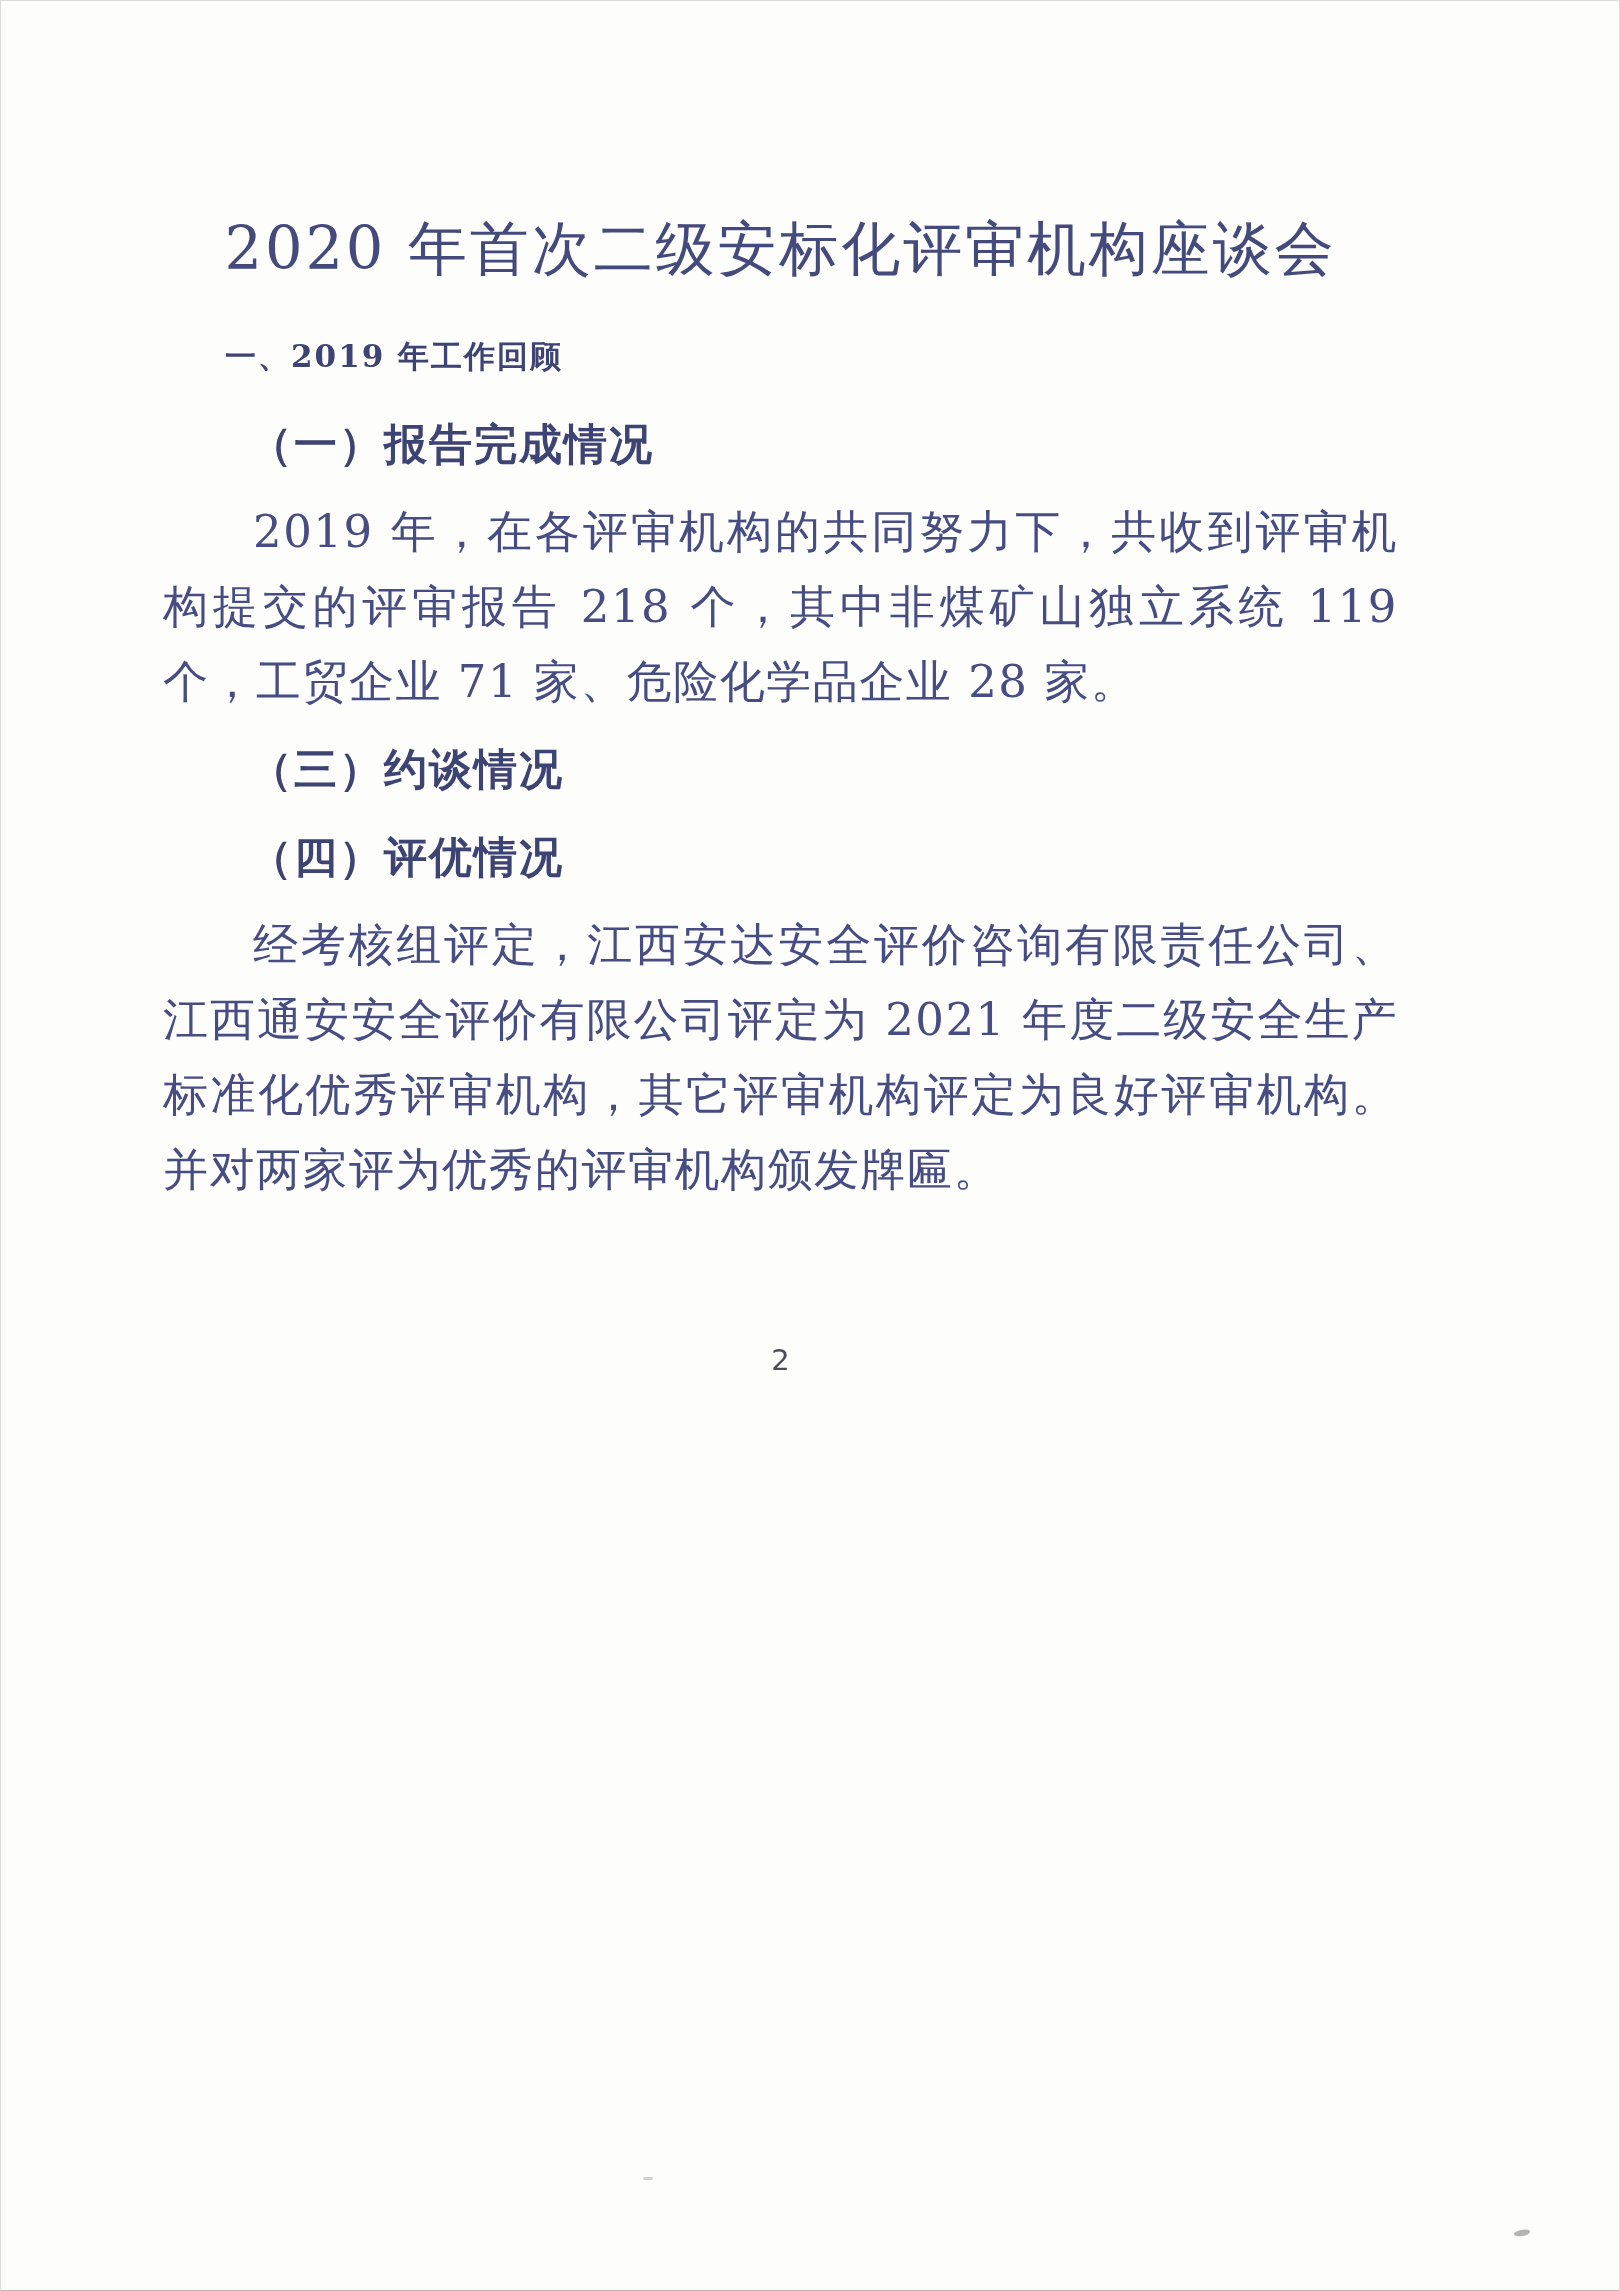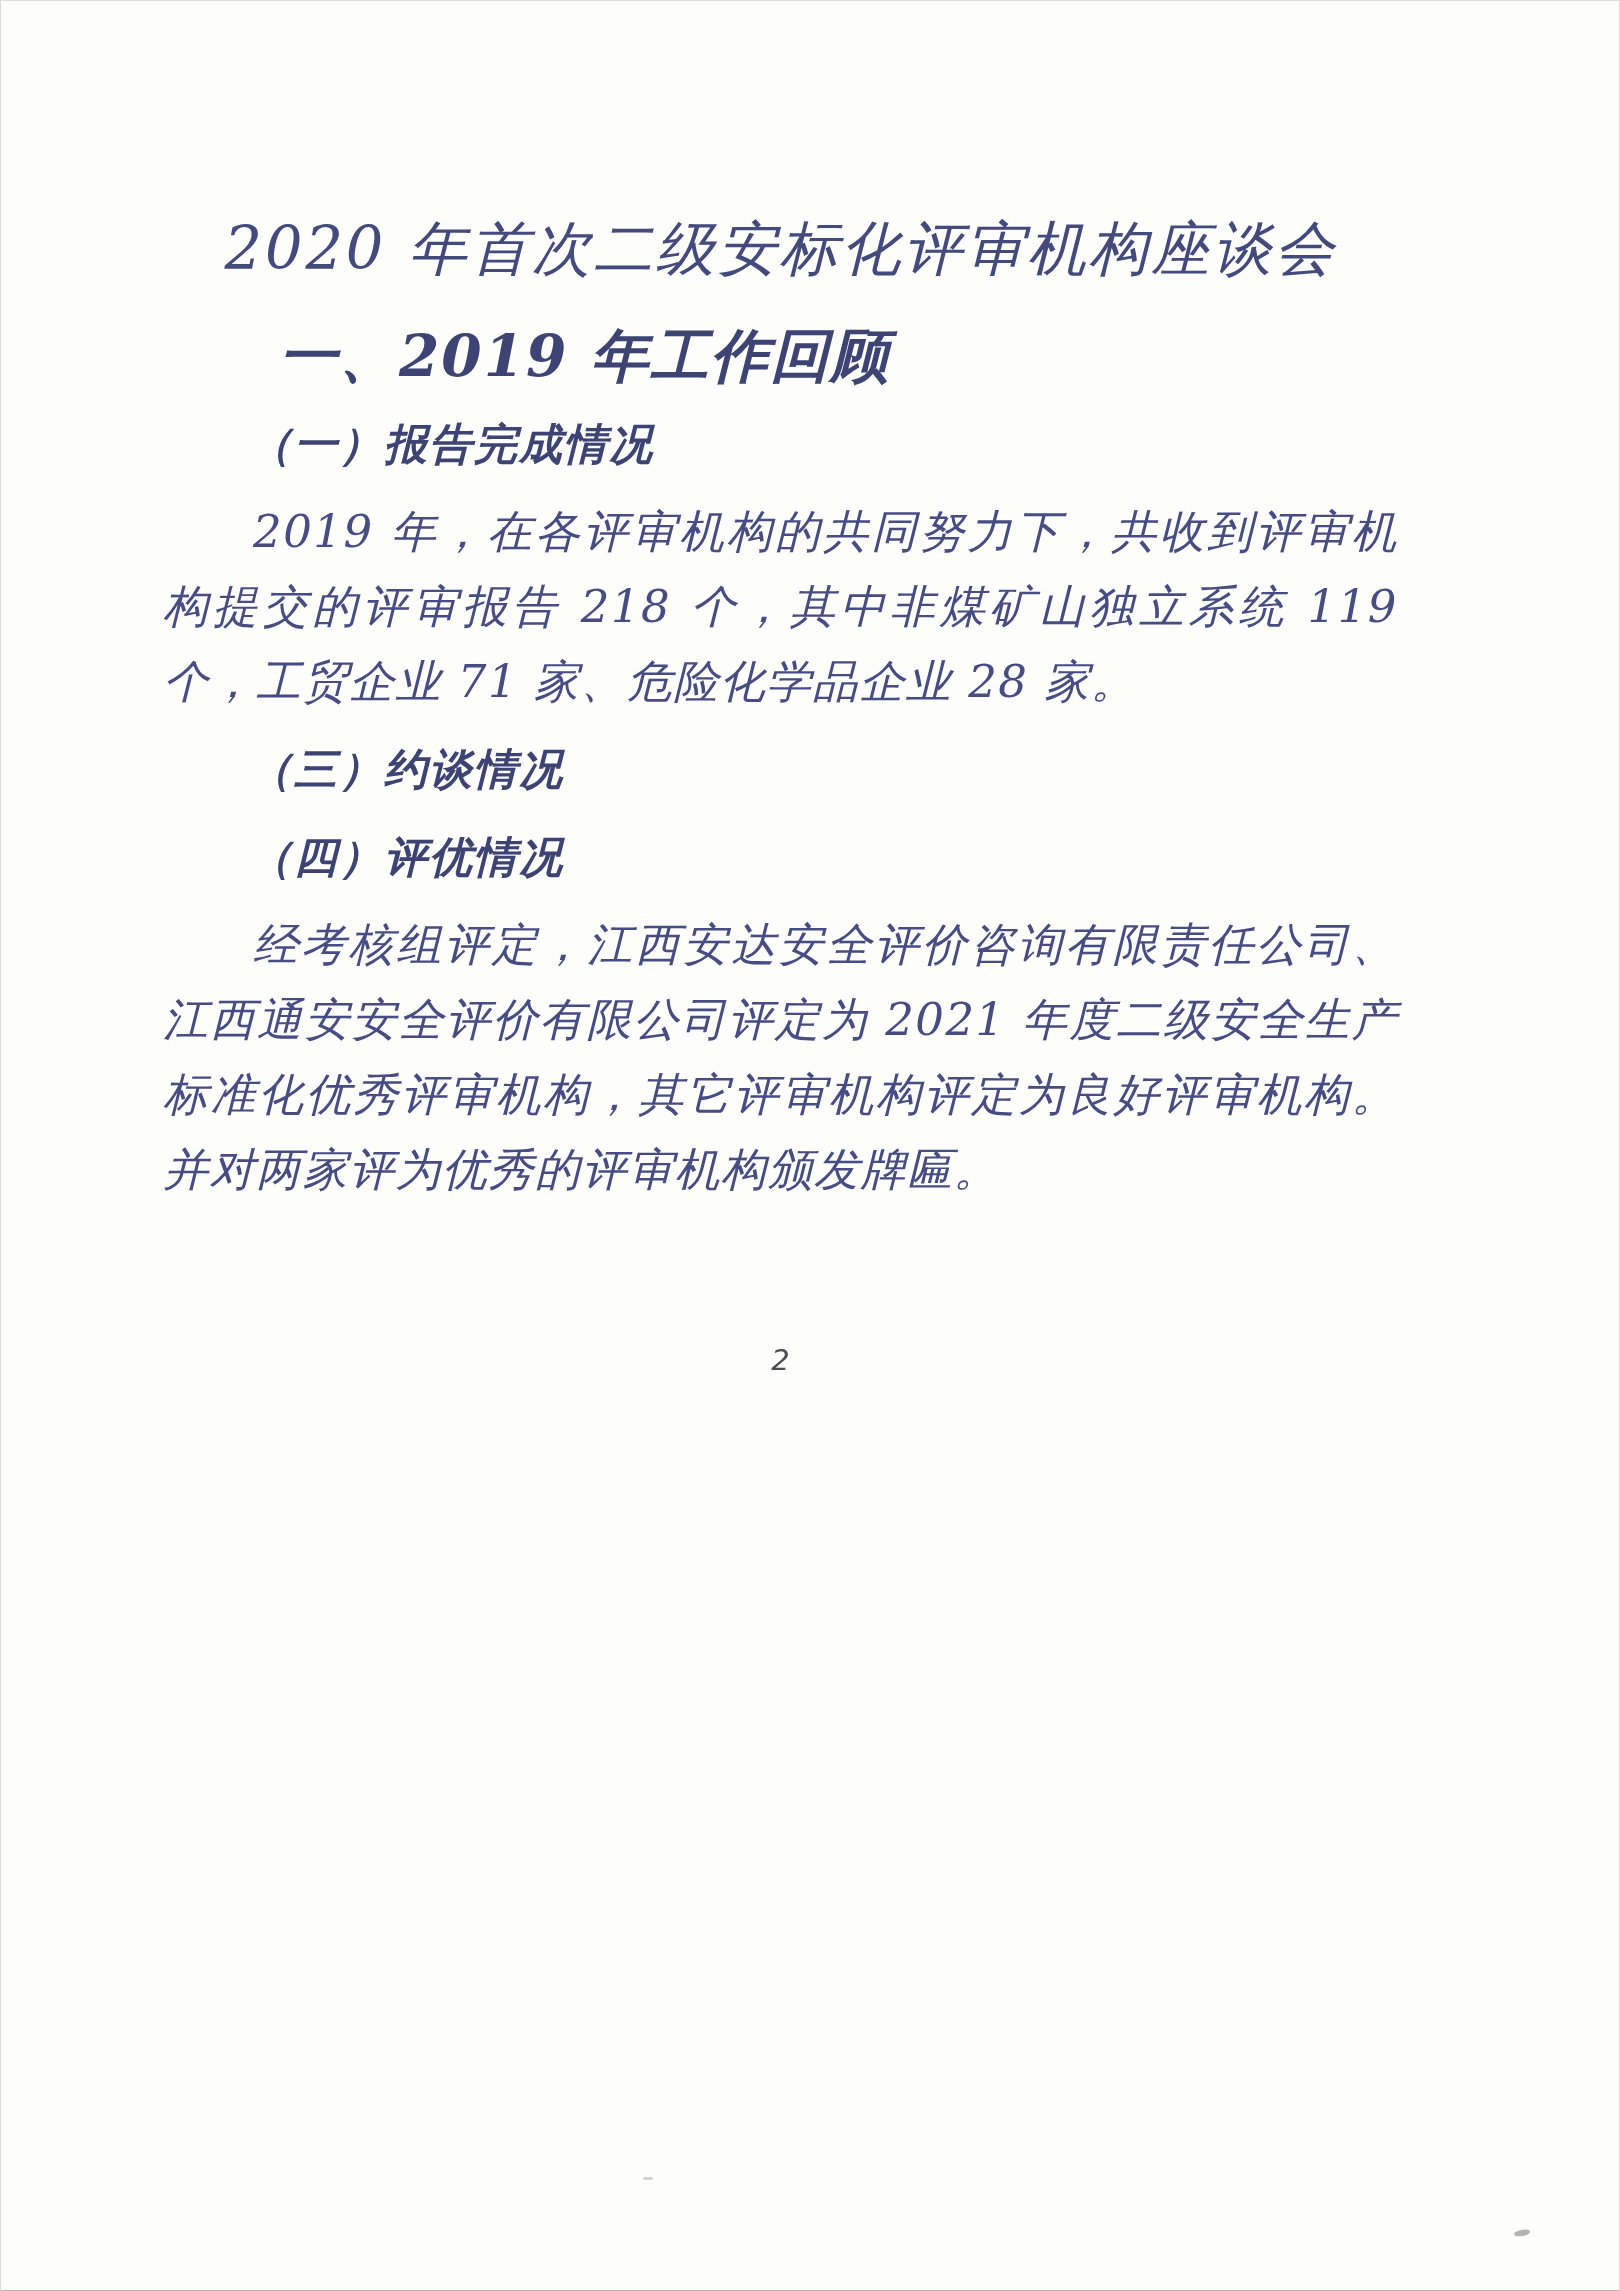--- a/index.html
+++ b/index.html
@@ -10,34 +10,33 @@
     box-sizing: border-box;
     border: 1px solid #dcdcda;
     border-bottom: 2.9px solid #b5b5b2;
     font-family: "DejaVu Serif", "Liberation Serif", serif;
     position: relative;
     overflow: hidden;
   }
   .page-inner {
     box-sizing: border-box;
     padding: 207px 221px 0 162px; 
-    font-style: italic;
   }
   .doc-title {
     font-size: 59px;
     line-height: 82px;
     letter-spacing: 2.9px;
     text-align: center;
     color: #444a7c;
     font-weight: 400;
     margin: 0;
   }
   .h1 {
     margin: 29px 0 12.7px 0;
-    font-size: 58px;
+    font-size: 31px;
     line-height: 75px;
     font-weight: 700;
     color: #3d4372;
     padding-left: 2em;
     letter-spacing: 2px;
   }
   .sec-heading {
     margin: 12.7px 0;
     font-size: 43px;
     line-height: 75px;

